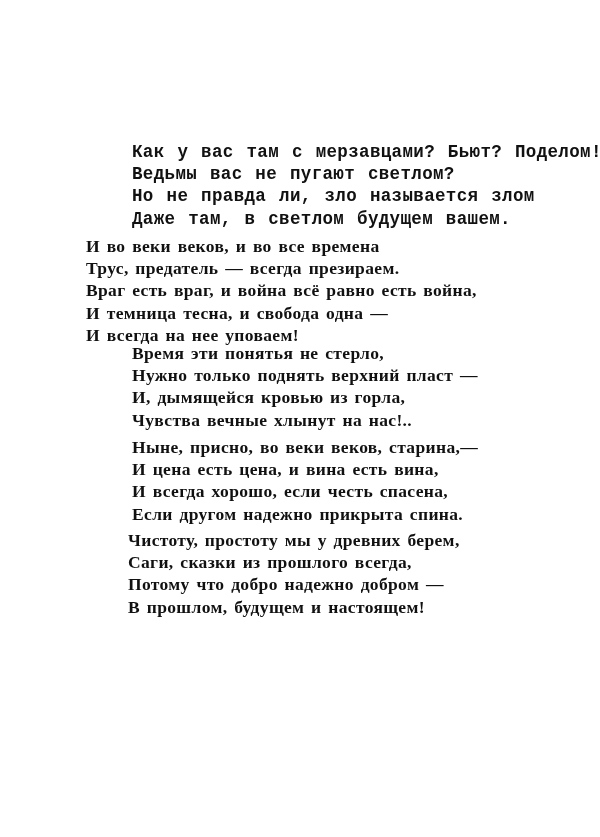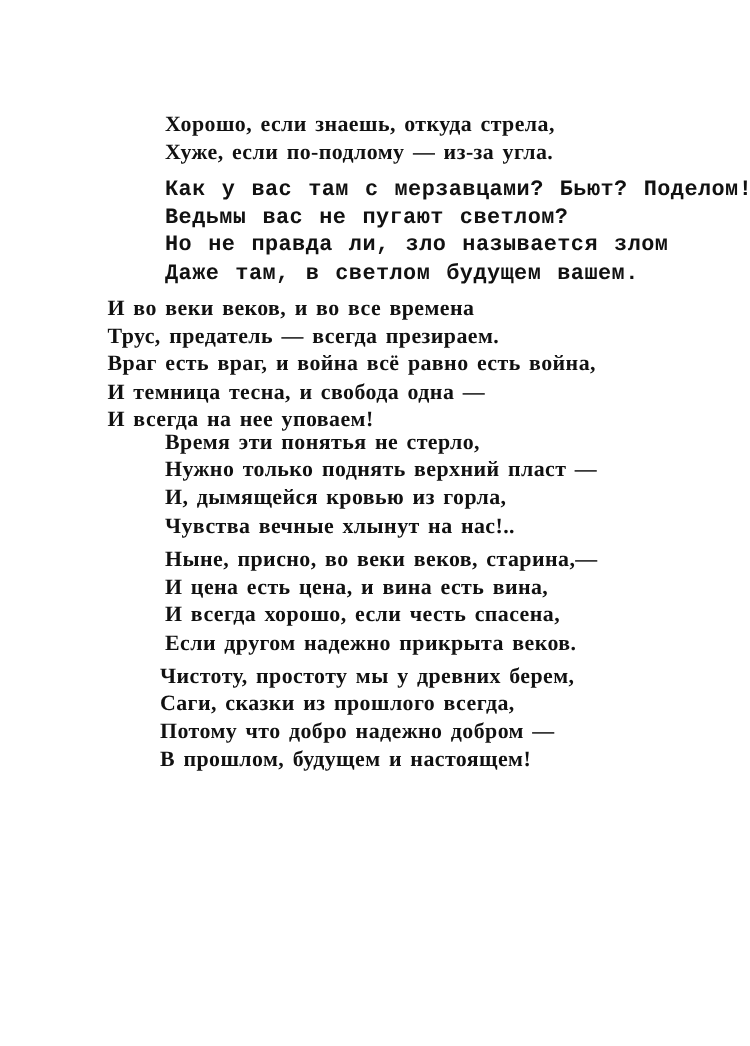--- a/index.html
+++ b/index.html
@@ -31,24 +31,20 @@
     .s3 { left: 86px; top: 235px; }
     .s4 { left: 132px; top: 342px; }
     .s5 { left: 132px; top: 436px; }
     .s6 { left: 128px; top: 529px; }
   </style>
 </head>
 <body>
 
 <div class="page">
 
-  <div class="stanza s1">
-    <span class="line">Хорошо, если знаешь, откуда стрела,</span>
-    <span class="line">Хуже, если по-подлому — из-за угла.</span>
-  </div>
 
   <div class="stanza s2">
     <span class="line">Как у вас там с мерзавцами? Бьют? Поделом!</span>
     <span class="line">Ведьмы вас не пугают светлом?</span>
     <span class="line">Но не правда ли, зло называется злом</span>
     <span class="line">Даже там, в светлом будущем вашем.</span>
   </div>
 
   <div class="stanza s4">
     <span class="line">Время эти понятья не стерло,</span>
@@ -62,21 +58,21 @@
     <span class="line">Трус, предатель — всегда презираем.</span>
     <span class="line">Враг есть враг, и война всё равно есть война,</span>
     <span class="line">И темница тесна, и свобода одна —</span>
     <span class="line">И всегда на нее уповаем!</span>
   </div>
 
   <div class="stanza s5">
     <span class="line">Ныне, присно, во веки веков, старина,—</span>
     <span class="line">И цена есть цена, и вина есть вина,</span>
     <span class="line">И всегда хорошо, если честь спасена,</span>
-    <span class="line">Если другом надежно прикрыта веков.</span>
+    <span class="line">Если другом надежно прикрыта спина.</span>
   </div>
 
   <div class="stanza s6">
     <span class="line">Чистоту, простоту мы у древних берем,</span>
     <span class="line">Саги, сказки из прошлого всегда,</span>
     <span class="line">Потому что добро надежно добром —</span>
     <span class="line">В прошлом, будущем и настоящем!</span>
   </div>
 
 </div>

